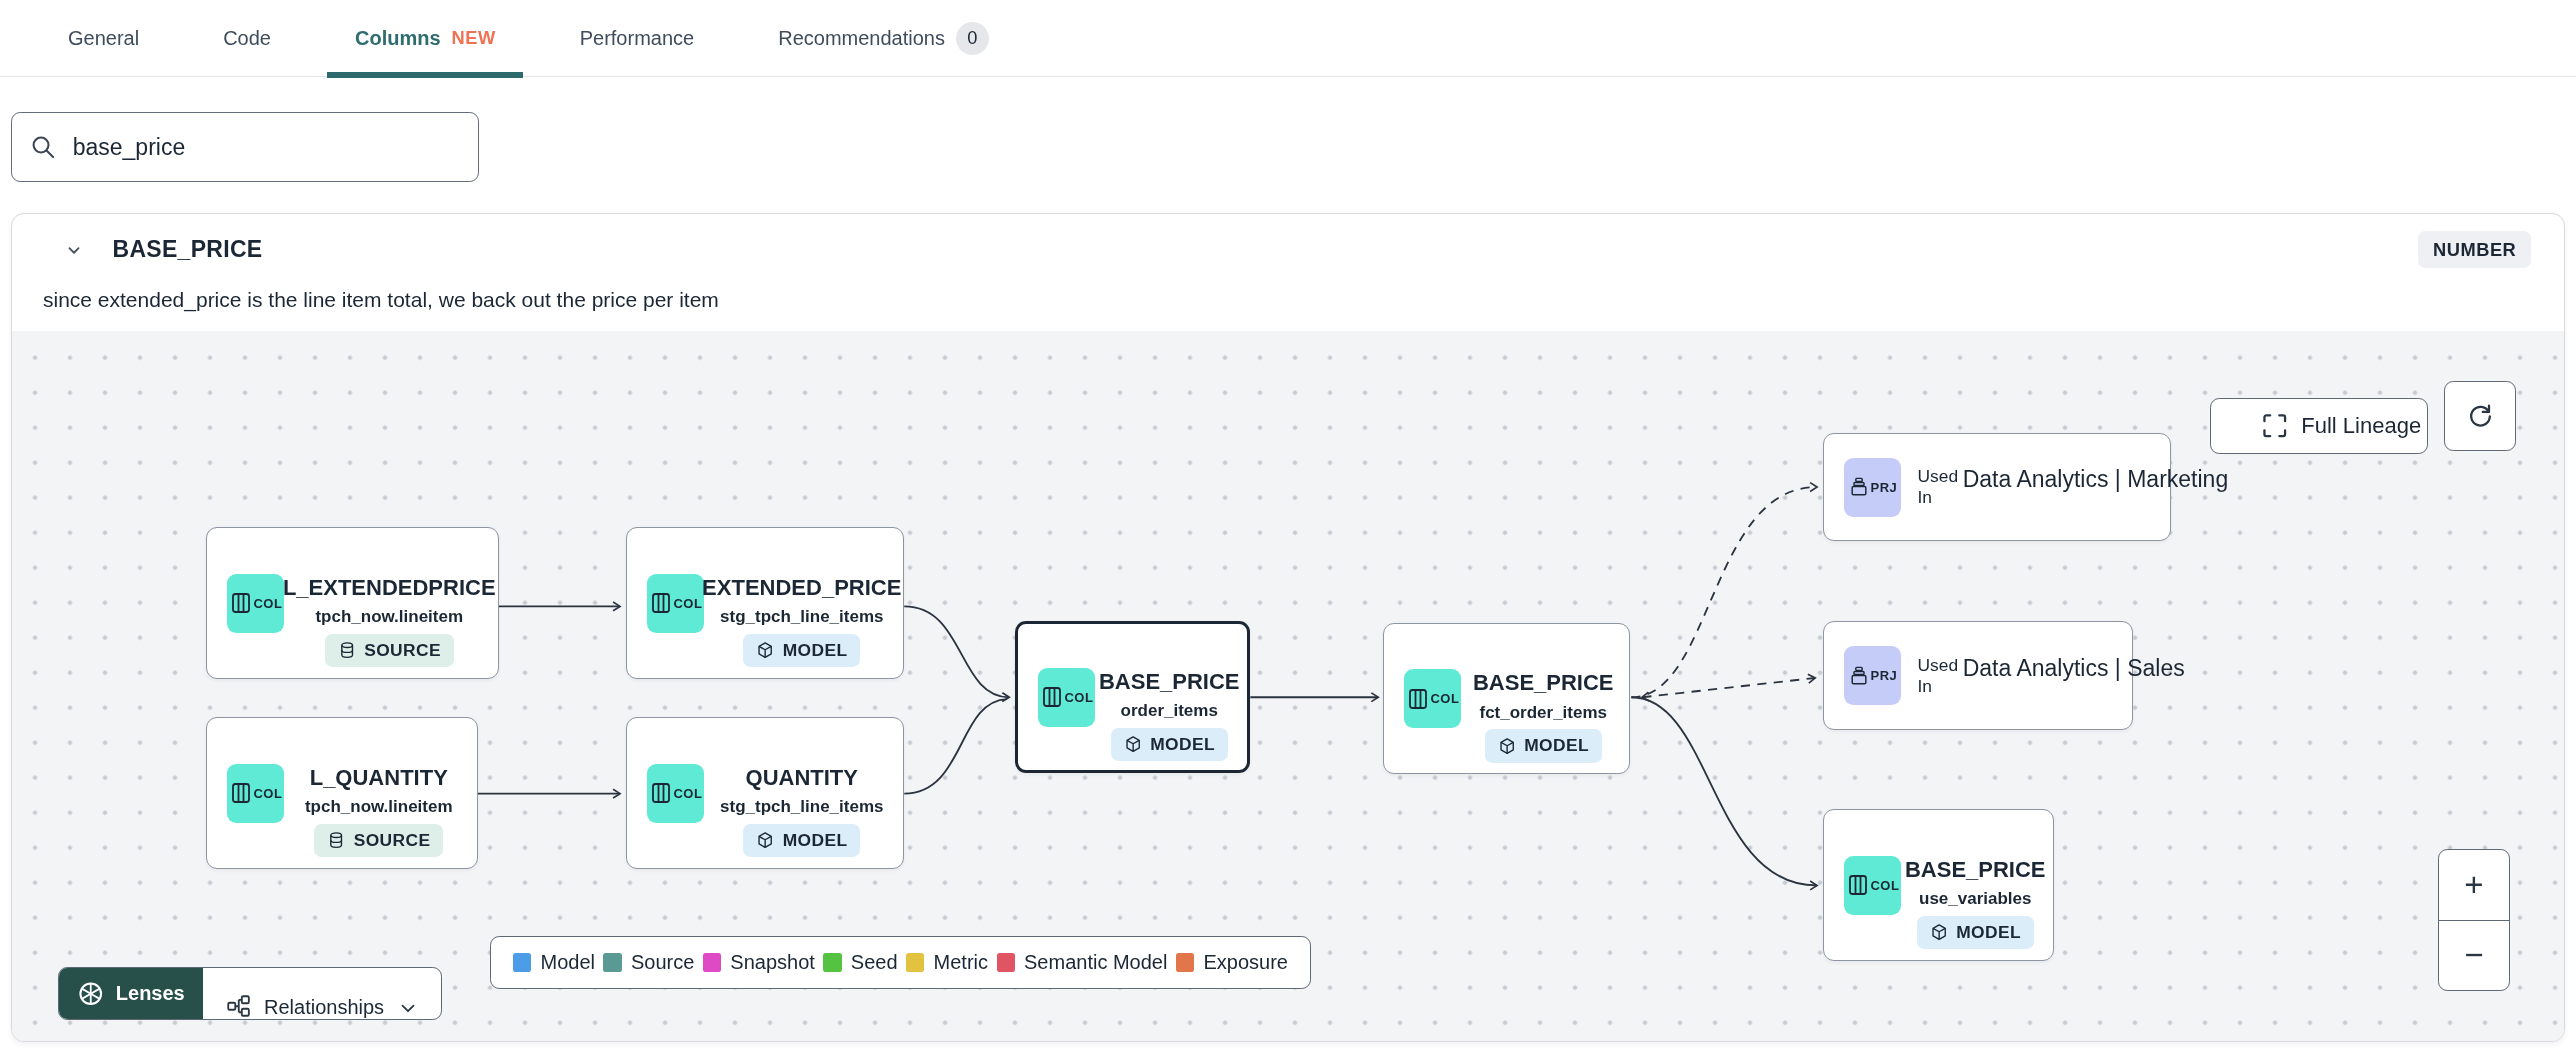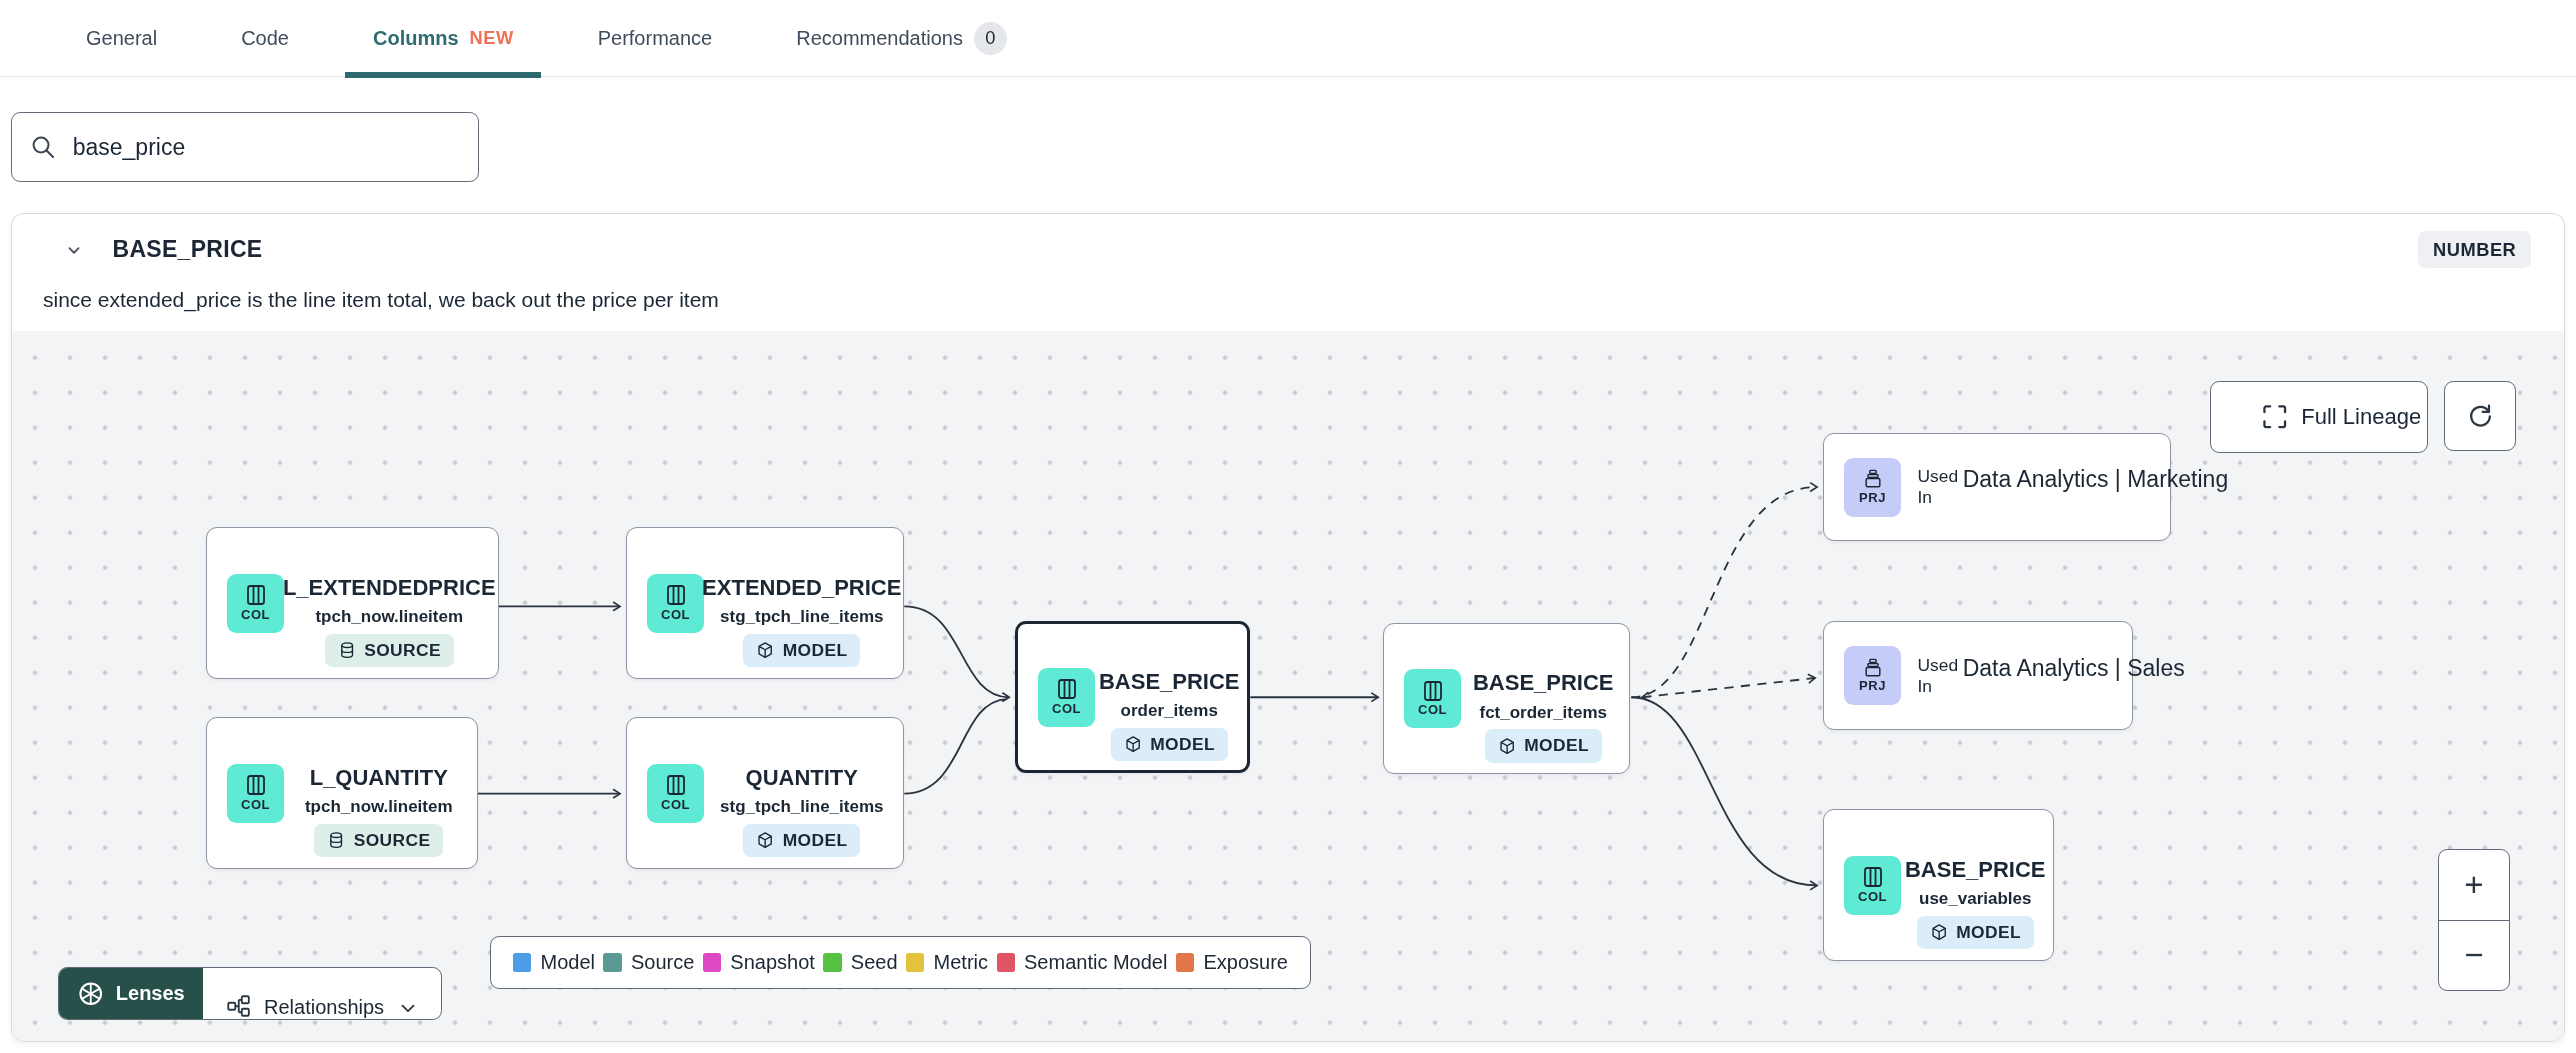--- a/index.html
+++ b/index.html
@@ -7,21 +7,21 @@
     width:2576px;height:1053px;position:relative;overflow:hidden;
     background:#ffffff;color:#1b2734;
     font-family:"Liberation Sans", sans-serif;
     -webkit-font-smoothing:antialiased;
   }
   svg{display:block;}
 
   
   .tabbar{position:absolute;top:0;left:0;right:0;height:77px;background:#fff;
     border-bottom:1.8px solid #e3e5e8;display:flex;align-items:center;
-    padding-left:86px;column-gap:84px;box-sizing:border-box;}
+    padding-left:68px;column-gap:84px;box-sizing:border-box;}
   .tab{position:relative;height:100%;display:flex;align-items:center;gap:11px;
     font-size:20px;font-weight:500;color:#3f4c5c;cursor:pointer;white-space:nowrap;}
   .tab.active{color:#2f6c6f;font-weight:700;}
   .tab-underline{position:absolute;left:-27.5px;right:-27.5px;bottom:-1.8px;height:5.5px;background:#2d6a6d;}
   .tab-new{color:#ee7253;font-weight:700;font-size:18.3px;letter-spacing:0.5px;}
   .tab-count{width:33px;height:33px;border-radius:50%;background:#e5e7ea;color:#1b2734;
     font-size:18.3px;display:flex;align-items:center;justify-content:center;}
 
   
   .search{position:absolute;left:11px;top:112px;width:468px;height:70px;background:#fff;
@@ -43,41 +43,41 @@
   
   .canvas{position:absolute;left:0;right:0;top:117px;bottom:0;background:#f3f4f6;
     background-image:radial-gradient(circle,#c7cad2 1.9px,transparent 2.4px);
     background-size:35px 35px;background-position:5.5px 9.2px;}
   .edges{position:absolute;inset:0;pointer-events:none;}
 
   .node{position:absolute;background:#fff;border:1.8px solid #8d95a2;border-radius:11px;
     display:flex;align-items:center;gap:16.5px;padding:0 20px;box-sizing:border-box;cursor:pointer;
     box-shadow:0 1.8px 3.7px rgba(30,40,60,.05);}
   .node.selected{border:3.7px solid #1b2734;}
-  .chip{width:57px;height:59px;border-radius:9.2px;display:flex;flex-direction:column;
+  .chip{width:57px;height:59px;border-radius:9.2px;display:flex;
     align-items:center;justify-content:center;gap:0.9px;flex:none;}
   .chip.col{background:#5eead4;}
   .chip.prj{background:#c6ccf8;}
   .chip-label{font-size:13px;font-weight:700;color:#1b2734;letter-spacing:0.5px;}
   .node-text{flex:1;display:flex;flex-direction:column;align-items:center;gap:6.4px;min-width:0;}
   .node-title{font-size:22px;font-weight:600;white-space:nowrap;margin-top:36px;}
   .node-sub{font-size:17px;font-weight:700;white-space:nowrap;}
   .badge{display:inline-flex;align-items:center;gap:8.3px;border-radius:7.3px;padding:6.4px 13px;
     font-size:17.4px;font-weight:600;letter-spacing:0.4px;}
   .badge.source{background:#ddefe8;}
   .badge.model{background:#dcedfa;}
   .usedin-text{display:flex;flex-direction:row;align-items:flex-start;gap:4.6px;}
   .usedin-eyebrow{font-size:17.4px;}
   .usedin-title{font-size:23px;font-weight:500;white-space:nowrap;}
 
   
   .btn{position:absolute;background:#fff;border:1.8px solid #5f6975;border-radius:9.2px;
     display:flex;align-items:center;justify-content:center;gap:13px;color:#1b2734;
     font-size:22px;font-weight:500;cursor:pointer;box-sizing:border-box;}
-  .btn-full{left:2198px;top:50px;width:218px;height:72px;padding-left:44px;}
+  .btn-full{left:2198px;top:67px;width:218px;height:56px;padding-left:44px;}
   .btn-refresh{left:2432px;top:50px;width:72px;height:70px;}
   .zoomctl{position:absolute;left:2426px;top:518px;width:72px;height:142px;background:#fff;
     border:1.8px solid #5f6975;border-radius:9.2px;box-sizing:border-box;display:flex;flex-direction:column;}
   .zoomctl .zbtn{flex:1;display:flex;align-items:center;justify-content:center;
     font-size:33px;font-weight:400;cursor:pointer;color:#2a3642;}
   .zoomctl .zbtn + .zbtn{border-top:1.8px solid #5f6975;}
 
   .lenses-group{position:absolute;left:46px;top:636px;height:53px;border:1.8px solid #5f6975;
     border-radius:9.2px;overflow:hidden;display:flex;background:#fff;box-sizing:border-box;}
   .lenses-btn{background:#265049;color:#fff;display:flex;align-items:center;gap:11px;

